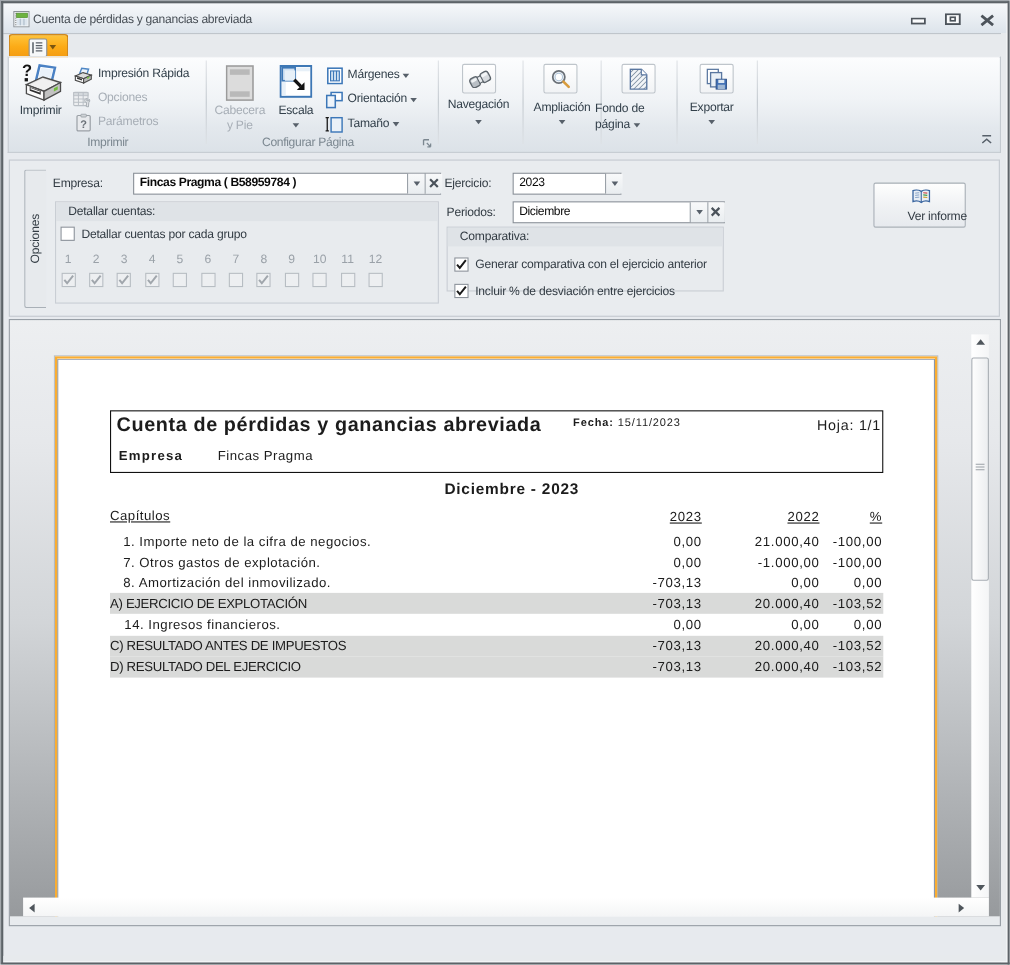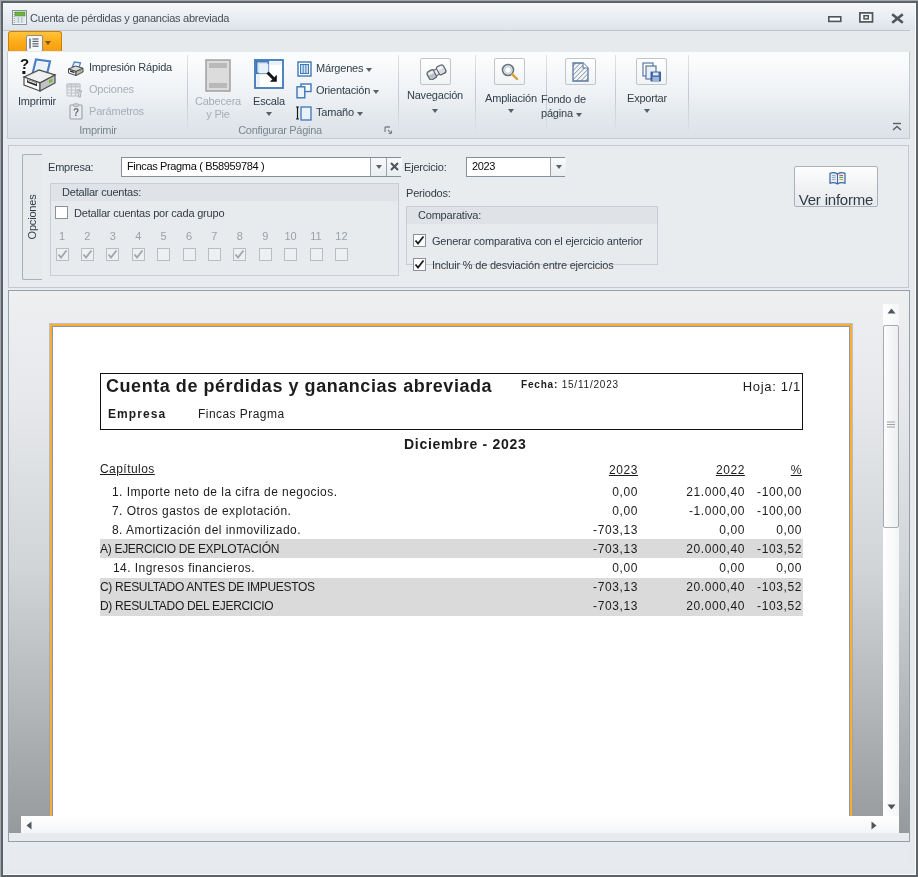--- a/index.html
+++ b/index.html
@@ -244,41 +244,52 @@
   </div>
 
   <div id="opanel">
 
     <div class="abs" style="left:13px;top:8px;width:20px;height:126px;background:#e7eaed;border:1px solid #a9b0b7;border-right:none;border-radius:2px 0 0 2px;box-sizing:border-box;"></div>
     <div class="abs" style="left:13px;top:8px;width:20px;height:126px;display:flex;align-items:center;justify-content:center;">
       <span style="transform:rotate(-90deg);white-space:nowrap;font-size:11px;letter-spacing:-0.2px;color:#333c44;">Opciones</span>
     </div>
 
     <div class="field" style="left:39px;top:15px;">Empresa:</div>
-    <div class="combo" style="left:112px;top:11px;width:280px;height:20px;">
+    <div class="combo" style="left:112px;top:11px;width:280px;height:20px;font-weight:bold;">
       <div class="txt" style="top:2px;">Fincas Pragma ( B58959784 )</div>
       <div class="cbtn" style="left:248px;width:15px;">
         <span class="dar"></span>
       </div>
       <div class="cbtn" style="left:264px;width:15px;">
         <svg style="position:absolute;left:2px;top:3px" width="11" height="11" viewBox="0 0 11 11">
           <path d="M2 2 L9 9 M9 2 L2 9" stroke="#4b535b" stroke-width="2"></path>
         </svg>
       </div>
     </div>
 
     <div class="field" style="left:395px;top:15px;">Ejercicio:</div>
     <div class="combo" style="left:457px;top:11px;width:99px;height:20px;">
       <div class="txt" style="top:2px;">2023</div>
       <div class="cbtn" style="left:83px;width:15px;">
         <span class="dar"></span>
       </div>
     </div>
 
     <div class="field" style="left:397px;top:41px;">Periodos:</div>
+    <div class="combo" style="left:457px;top:37px;width:193px;height:20px;">
+      <div class="txt" style="top:2px;">Diciembre</div>
+      <div class="cbtn" style="left:160px;width:15px;">
+        <span class="dar"></span>
+      </div>
+      <div class="cbtn" style="left:176px;width:15px;">
+        <svg style="position:absolute;left:1px;top:3px" width="11" height="11" viewBox="0 0 11 11">
+          <path d="M2 2 L9 9 M9 2 L2 9" stroke="#4b535b" stroke-width="2"></path>
+        </svg>
+      </div>
+    </div>
 
     <div class="gbox" style="left:41px;top:37px;width:349px;height:93px;">
       <div class="gboxhdr">Detallar cuentas:</div>
     </div>
     <div class="cb" style="left:46px;top:60px;"></div>
     <div class="field" style="left:65px;top:61px;">Detallar cuentas por cada grupo</div>
 
     <div>
       <span style="position:absolute;left:41px;top:84px;width:24px;text-align:center;color:#9aa1a8;font-size:11px;">1</span>
       <span style="position:absolute;left:66.4px;top:84px;width:24px;text-align:center;color:#9aa1a8;font-size:11px;">2</span>
@@ -339,21 +350,21 @@
       <svg style="position:absolute;left:34px;top:5px" width="17" height="14" viewBox="0 0 17 14">
         <path d="M8.5 2 C6.5 0.6 3.5 0.4 1 1.2 L1 11.2 C3.5 10.4 6.5 10.6 8.5 12 C10.5 10.6 13.5 10.4 16 11.2 L16 1.2 C13.5 0.4 10.5 0.6 8.5 2 Z" fill="#e8eef5" stroke="#3b66a0" stroke-width="1.2"></path>
         <line x1="8.5" y1="2" x2="8.5" y2="12" stroke="#3b66a0" stroke-width="1"></line>
         <line x1="3" y1="3.6" x2="6.7" y2="3.2" stroke="#7a99c0" stroke-width="0.8"></line>
         <line x1="3" y1="5.6" x2="6.7" y2="5.2" stroke="#7a99c0" stroke-width="0.8"></line>
         <line x1="3" y1="7.6" x2="6.7" y2="7.2" stroke="#7a99c0" stroke-width="0.8"></line>
         <line x1="10.3" y1="3.2" x2="14" y2="3.6" stroke="#d04545" stroke-width="1"></line>
         <line x1="10.3" y1="5.2" x2="14" y2="5.6" stroke="#45a045" stroke-width="1"></line>
         <line x1="10.3" y1="7.2" x2="14" y2="7.6" stroke="#d0a030" stroke-width="1"></line>
       </svg>
-      <div style="position:absolute;left:0;top:24px;width:100%;text-align:center;font-size:15px;letter-spacing:-0.2px;color:#333c44;">Ver informe</div>
+      <div style="position:absolute;left:16px;top:24px;width:100%;text-align:center;font-size:11px;letter-spacing:-0.2px;color:#333c44;">Ver informe</div>
     </div>
   </div>
 
   <div id="preview">
     <div id="page">
 
       <div class="abs" style="left:48px;top:47px;width:701px;height:55px;border:1px solid #111;"></div>
       <div class="rep" style="left:54px;top:50px;font-size:18px;font-weight:bold;letter-spacing:0.55px;">Cuenta de pérdidas y ganancias abreviada</div>
       <div class="rep" style="left:469px;top:53px;font-size:10px;letter-spacing:0.8px;font-weight:bold;">Fecha: <span style="font-weight:normal">15/11/2023</span></div>
       <div class="rep" style="left:649px;top:53px;width:100px;text-align:right;font-size:13px;letter-spacing:0.7px;">Hoja: 1/1</div>

